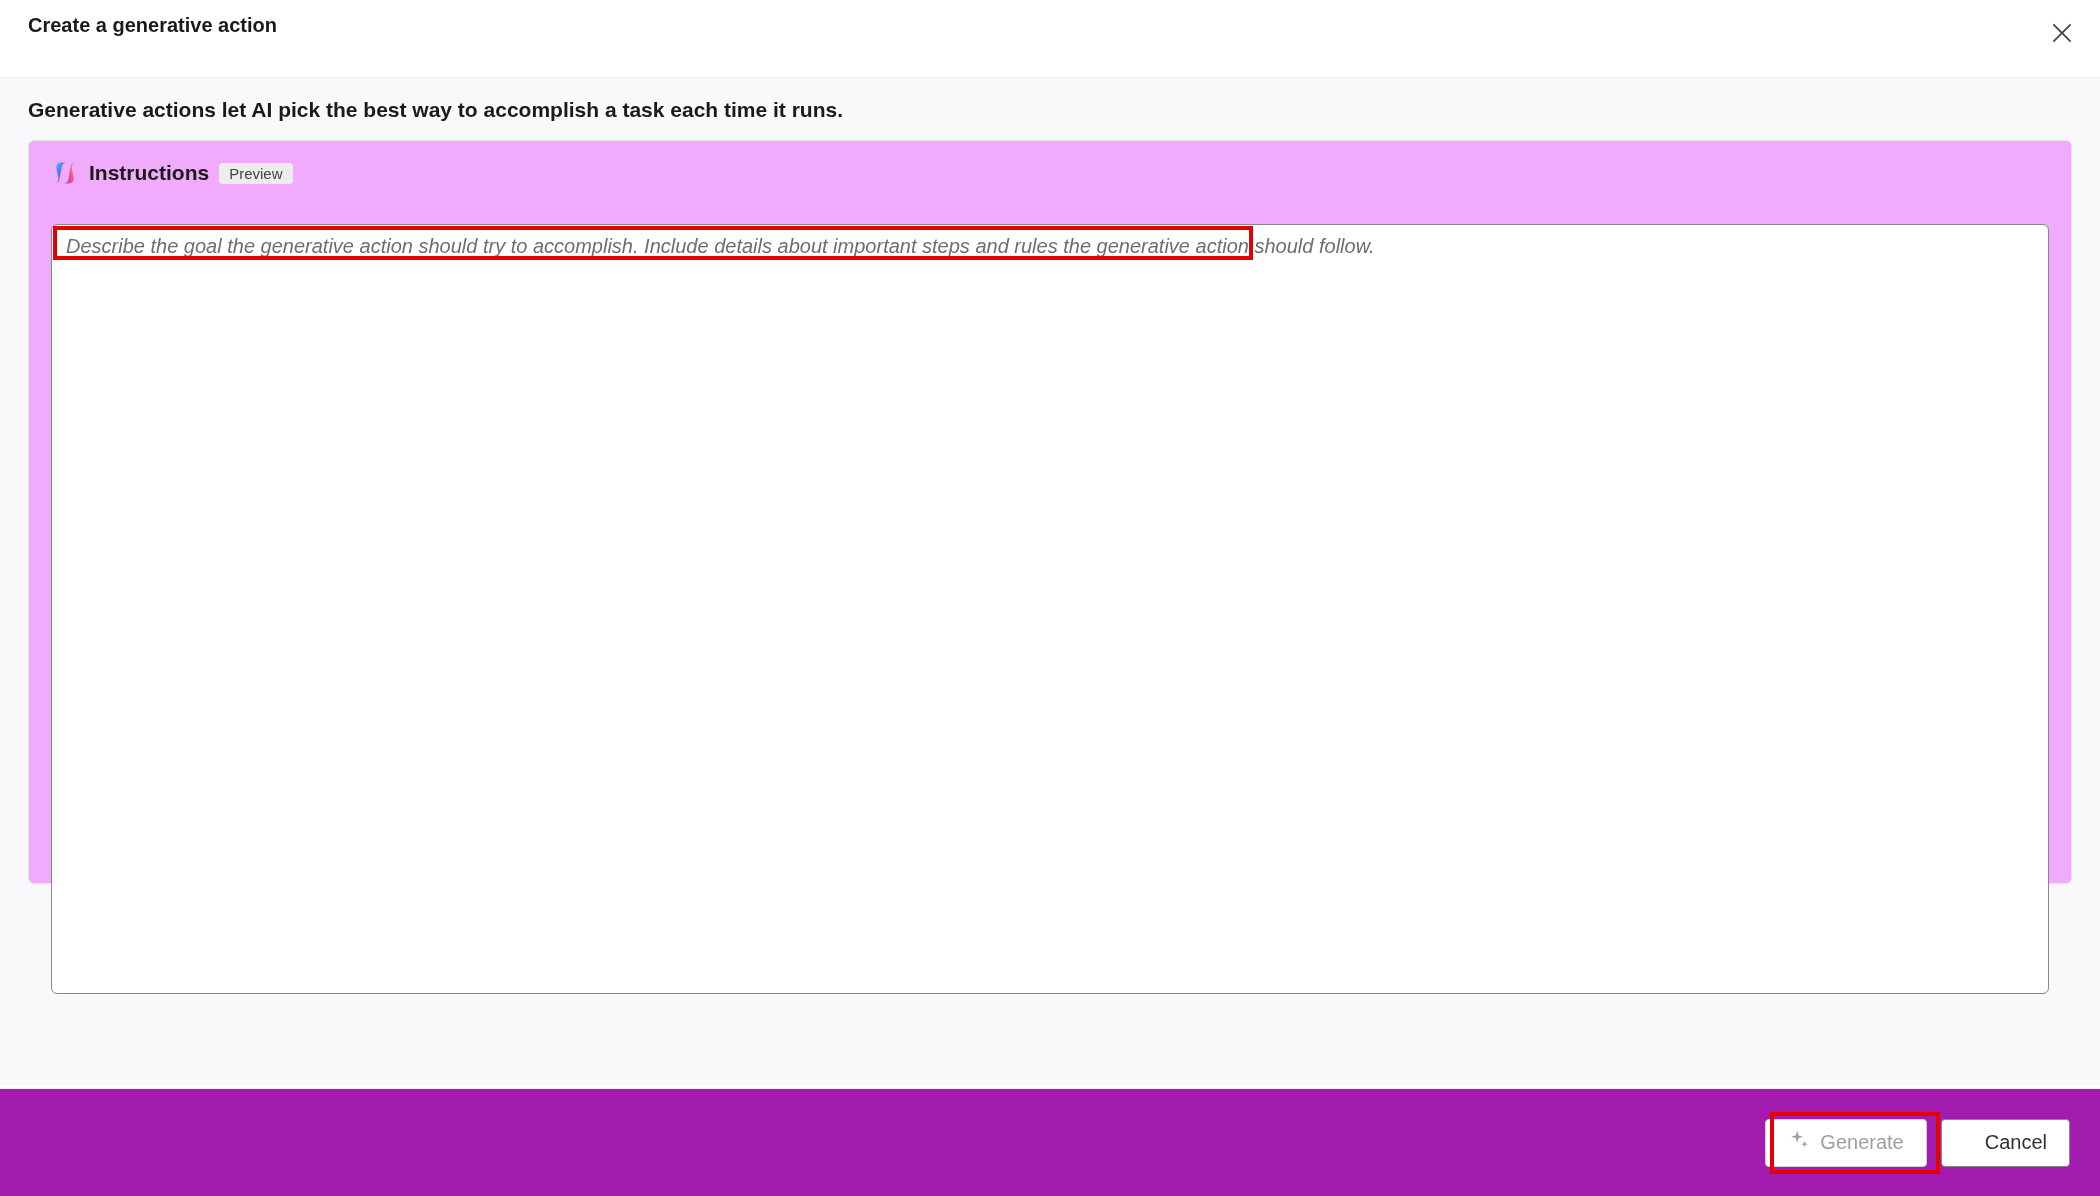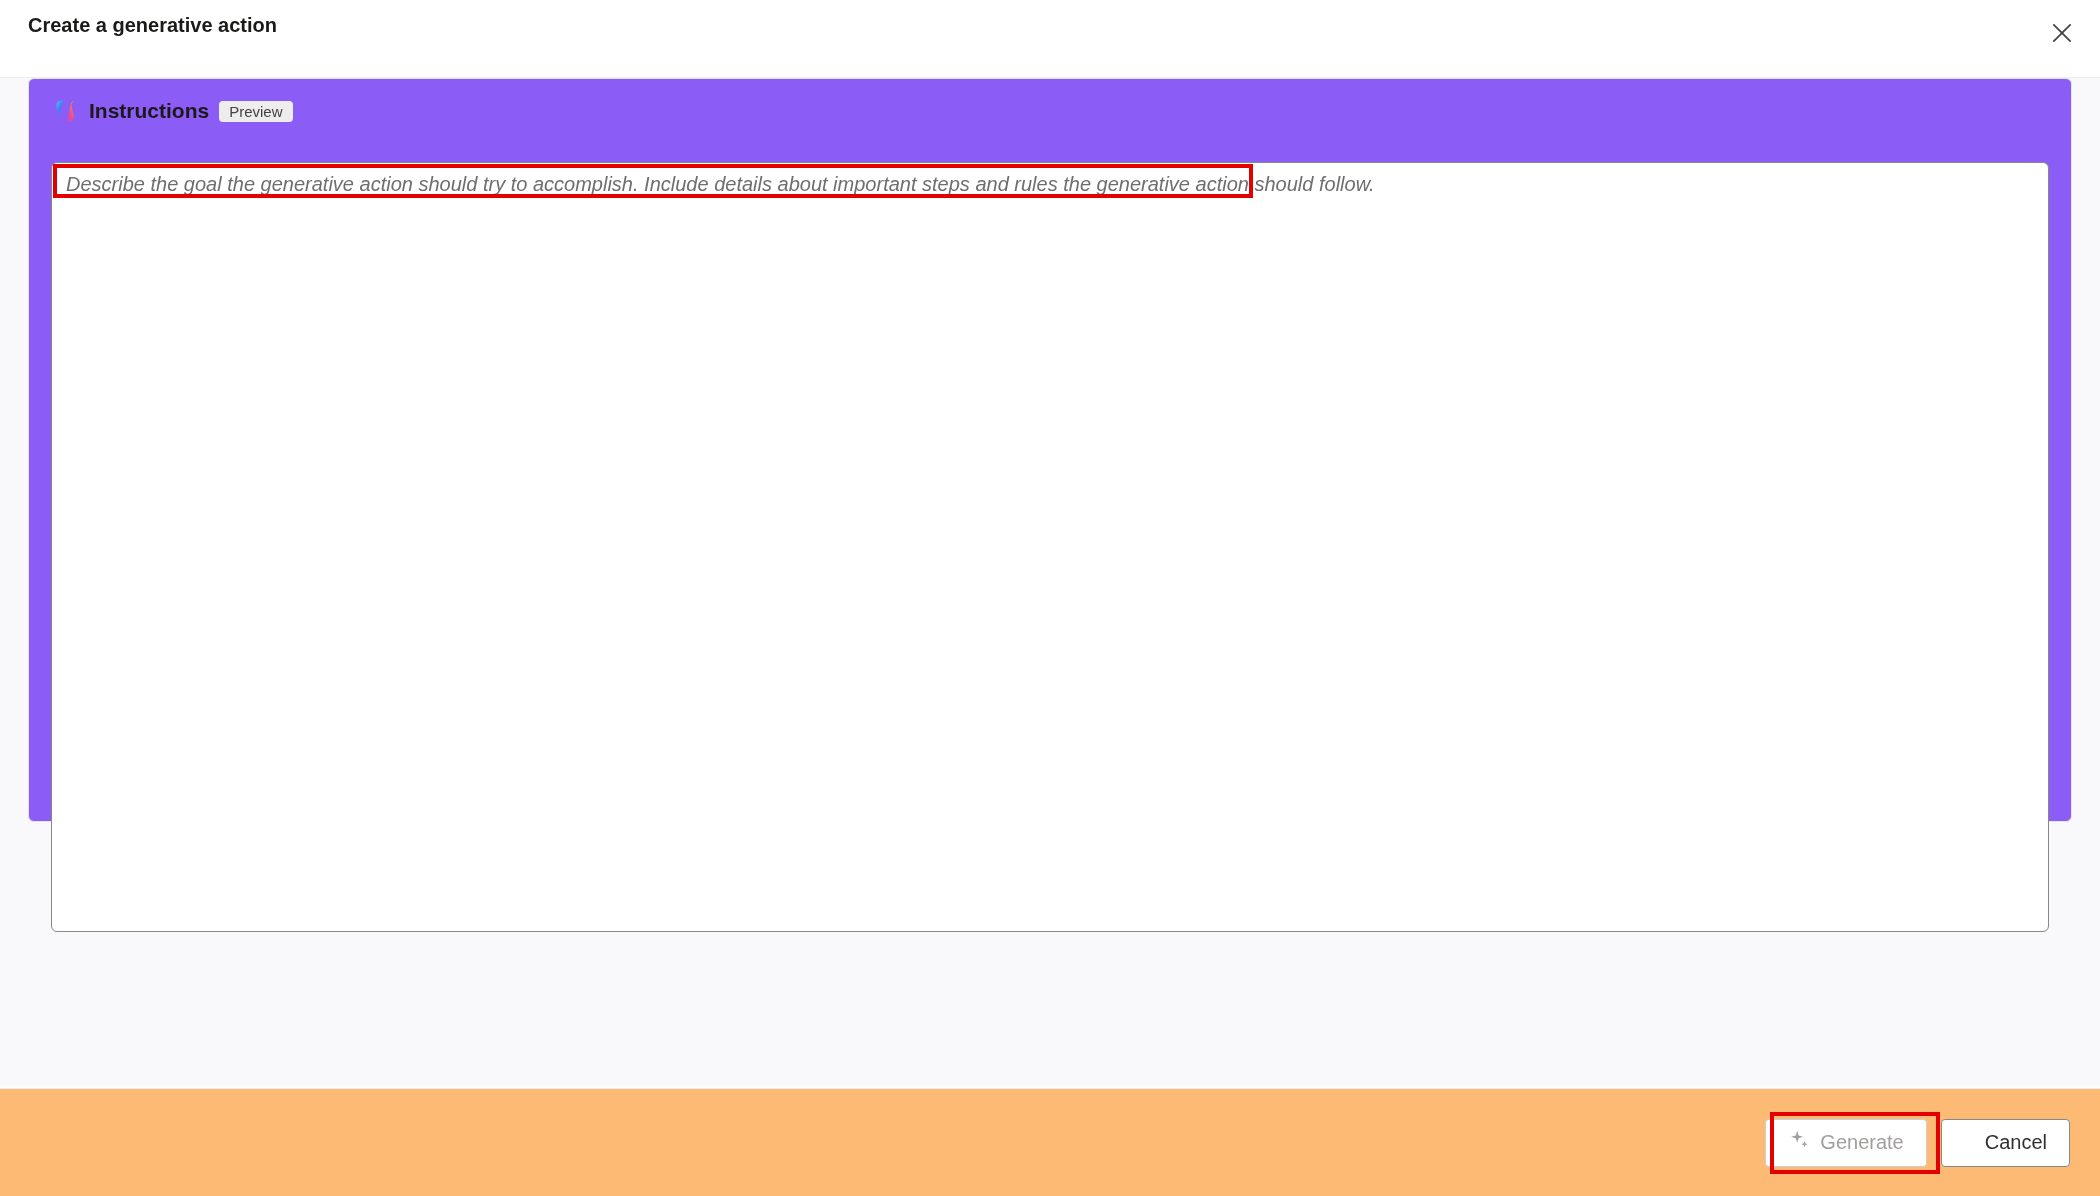--- a/index.html
+++ b/index.html
@@ -46,21 +46,21 @@
     height: 1008px;
     position: relative;
   }
   .desc {
     padding: 20px 0 18px 0;
     font-size: 21px;
     font-weight: 600;
   }
 
   .card {
-    background: #8b5cf6;
+    background: #f0abfc;
     border: 1px solid #e5e5e5;
     border-radius: 6px;
     padding: 18px 22px 30px 22px;
     height: 744px;
   }
 
   .card-head {
     display: flex;
     align-items: center;
     gap: 10px;
@@ -111,21 +111,21 @@
   }
 
   
   .footer {
     position: absolute;
     left: 0;
     right: 0;
     bottom: 0;
     height: 108px;
     border-top: 1px solid #ededed;
-    background: #fdba74;
+    background: #a21caf;
     display: flex;
     justify-content: flex-end;
     align-items: center;
     padding-right: 30px;
     gap: 14px;
   }
   .btn {
     height: 48px;
     min-width: 100px;
     font-size: 20px;
@@ -169,20 +169,21 @@
     <span>
       <svg viewBox="0 0 24 24" stroke="#424242" stroke-width="1.6" fill="none">
         <line x1="4" y1="4" x2="20" y2="20"></line>
         <line x1="20" y1="4" x2="4" y2="20"></line>
       </svg>
     </span>
   </button>
 </div>
 
 <div class="body-area">
+  <div class="desc">Generative actions let AI pick the best way to accomplish a task each time it runs.</div>
 
   <div class="card">
     <div class="card-head">
       <span class="copilot-icon">
         <svg viewBox="0 0 32 32">
           <defs>
             <linearGradient id="g1" x1="0" y1="0" x2="1" y2="1">
               <stop offset="0%" stop-color="#5ac8fa"></stop>
               <stop offset="40%" stop-color="#3b82f6"></stop>
               <stop offset="70%" stop-color="#a855f7"></stop>

